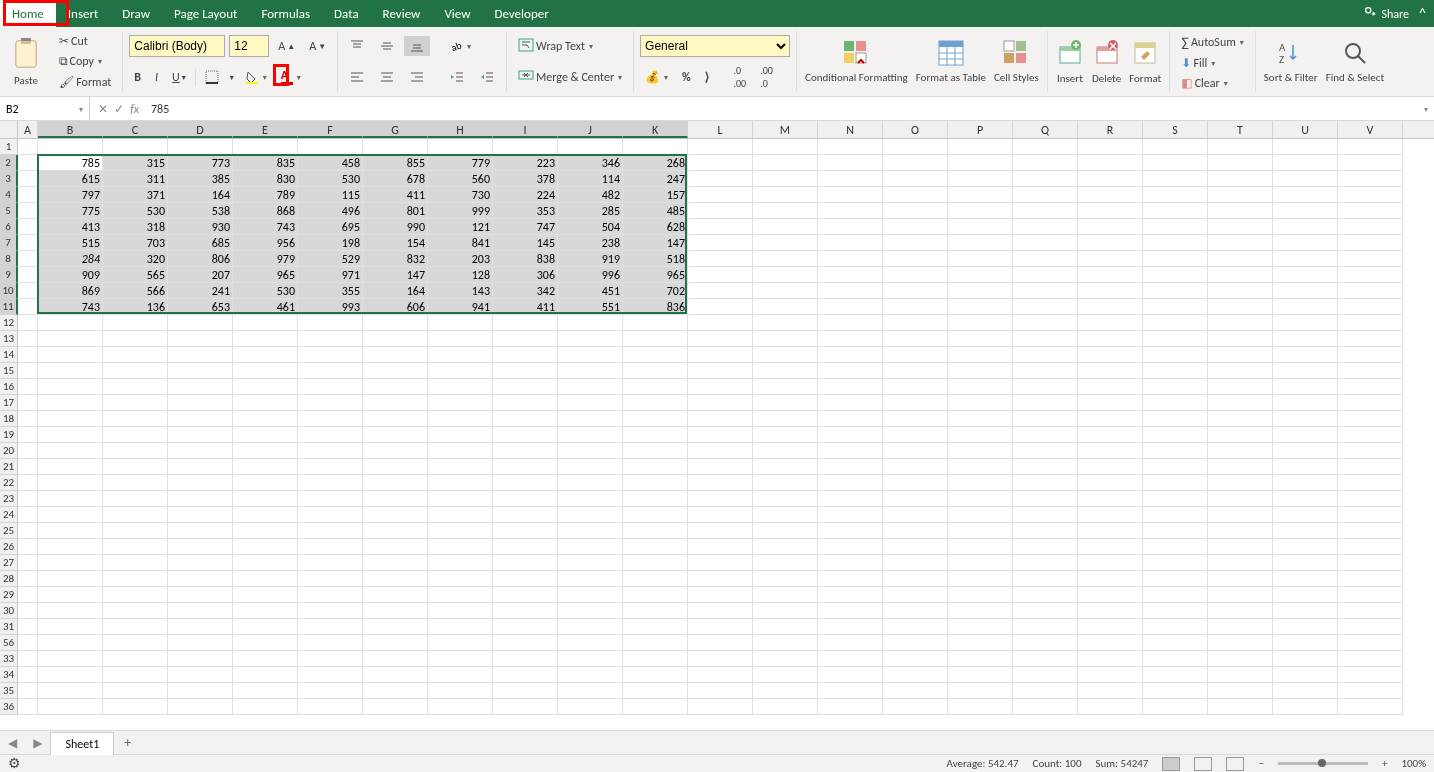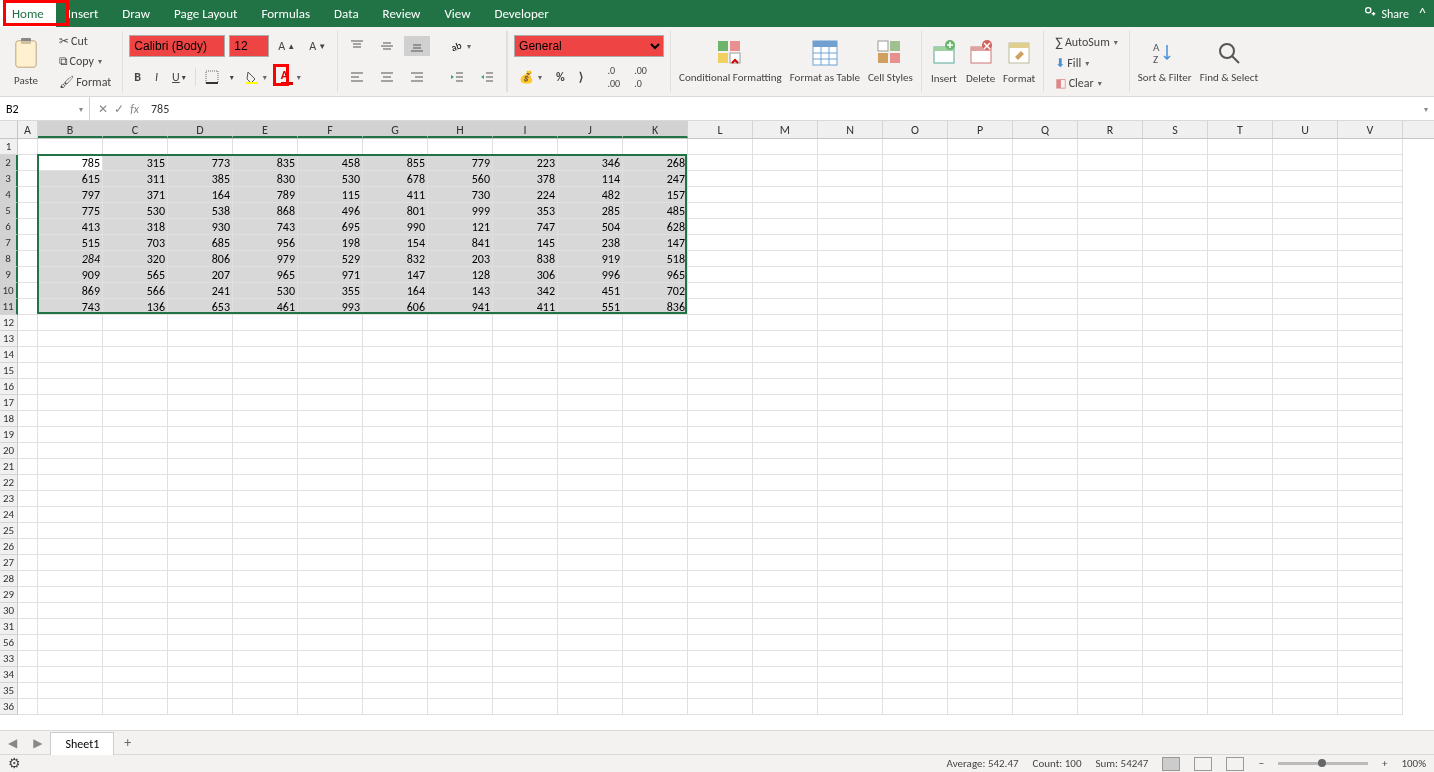--- a/index.html
+++ b/index.html
@@ -7,21 +7,21 @@
   .ribbon-tabs { background: #217346; height: 27px; display: flex; align-items: center; color: #fff; position:relative; }
   .ribbon-tabs .tab { padding: 6px 12px; font-size: 13px; cursor: pointer; height:27px; display:flex; align-items:center; }
   .ribbon-tabs .tab.active { background: #fff; color: #217346; }
   .ribbon-tabs .right { position:absolute; right:8px; display:flex; align-items:center; gap:10px; }
   .ribbon { background: #f3f2f1; height: 70px; border-bottom: 1px solid #d9d9d9; display:flex; align-items:stretch; padding:0 4px; font-size:12px; color:#444; }
   .ribbon .group { display:flex; flex-direction:column; justify-content:space-around; padding:4px 6px; position:relative; }
   .ribbon .sep { width:1px; background:#e0dfdf; margin:4px 0; }
   .ribbon .big-btn { display:flex; flex-direction:column; align-items:center; gap:2px; padding:2px 2px; font-size:11px; cursor:pointer; }
   .ribbon .row { display:flex; align-items:center; gap:4px; height:22px; }
   .ribbon .mini-btn { padding:2px 4px; border:1px solid transparent; cursor:pointer; display:flex; align-items:center; gap:2px; }
-  .ribbon select, .ribbon .combo { border:1px solid #ababab; background:#ef4444; font-size:12px; height:22px; }
+  .ribbon select, .ribbon .combo { border:1px solid #ababab; background:#fef9c3; font-size:12px; height:22px; }
   .dd::after { content:"▾"; font-size:8px; color:#666; margin-left:2px; }
   .formula-bar { height:24px; display:flex; align-items:center; border-bottom:1px solid #d9d9d9; background:#fff; }
   .name-box { width:90px; border-right:1px solid #d0d0d0; padding:0 6px; height:100%; display:flex; align-items:center; justify-content:space-between; }
   .fb-btns { display:flex; align-items:center; gap:6px; padding:0 8px; color:#888; }
   .fb-input { flex:1; padding:0 4px; color:#333; }
   .sheet-area { position:relative; height: calc(772px - 27px - 70px - 24px - 24px - 18px); overflow:hidden; }
   .col-headers { display:flex; position:sticky; top:0; background:#f0f0f0; border-bottom:1px solid #c6c6c6; height:18px; }
   .corner { width:38px; border-right:1px solid #c6c6c6; background:#f0f0f0; }
   .col-h { width:65px; border-right:1px solid #d4d4d4; text-align:center; font-size:12px; color:#333; line-height:18px; cursor:pointer; }
   .col-h.sel { background:#d2d2d2; border-bottom:2px solid #217346; }
@@ -212,20 +212,37 @@
           <svg width="16" height="14">
             <path d="M2 7 L5 5 L5 9 Z" fill="#3a7"></path>
             <line x1="7" y1="3" x2="14" y2="3" stroke="#555"></line>
             <line x1="7" y1="7" x2="14" y2="7" stroke="#555"></line>
             <line x1="7" y1="11" x2="14" y2="11" stroke="#555"></line>
           </svg>
         </span>
     </div>
   </div>
   <div class="sep"></div>
+  <div class="group">
+    <div class="row mini-btn dd">
+      <span><svg width="16" height="14">
+            <rect x="1" y="1" width="14" height="12" fill="none" stroke="#3a7"></rect>
+            <path d="M4 4 h8 M4 7 h5 l2 3" stroke="#555" fill="none"></path>
+          </svg></span>
+      <span>Wrap Text</span>
+    </div>
+    <div class="row mini-btn dd">
+      <span><svg width="16" height="14">
+            <rect x="1" y="3" width="14" height="8" fill="none" stroke="#3a7"></rect>
+            <path d="M4 7 l3 0 M12 7 l-3 0" stroke="#555"></path>
+            <path d="M6 5 l2 2 l-2 2 M10 5 l-2 2 l2 2" stroke="#555" fill="none"></path>
+          </svg></span>
+      <span>Merge &amp; Center</span>
+    </div>
+  </div>
   <div class="sep"></div>
 
   <div class="group">
     <div class="row">
       <select class="combo" style="width:150px;"><option>General</option></select>
     </div>
     <div class="row">
       <span class="mini-btn dd">
           <span style="color:#e6a800;">💰</span>
         </span>

